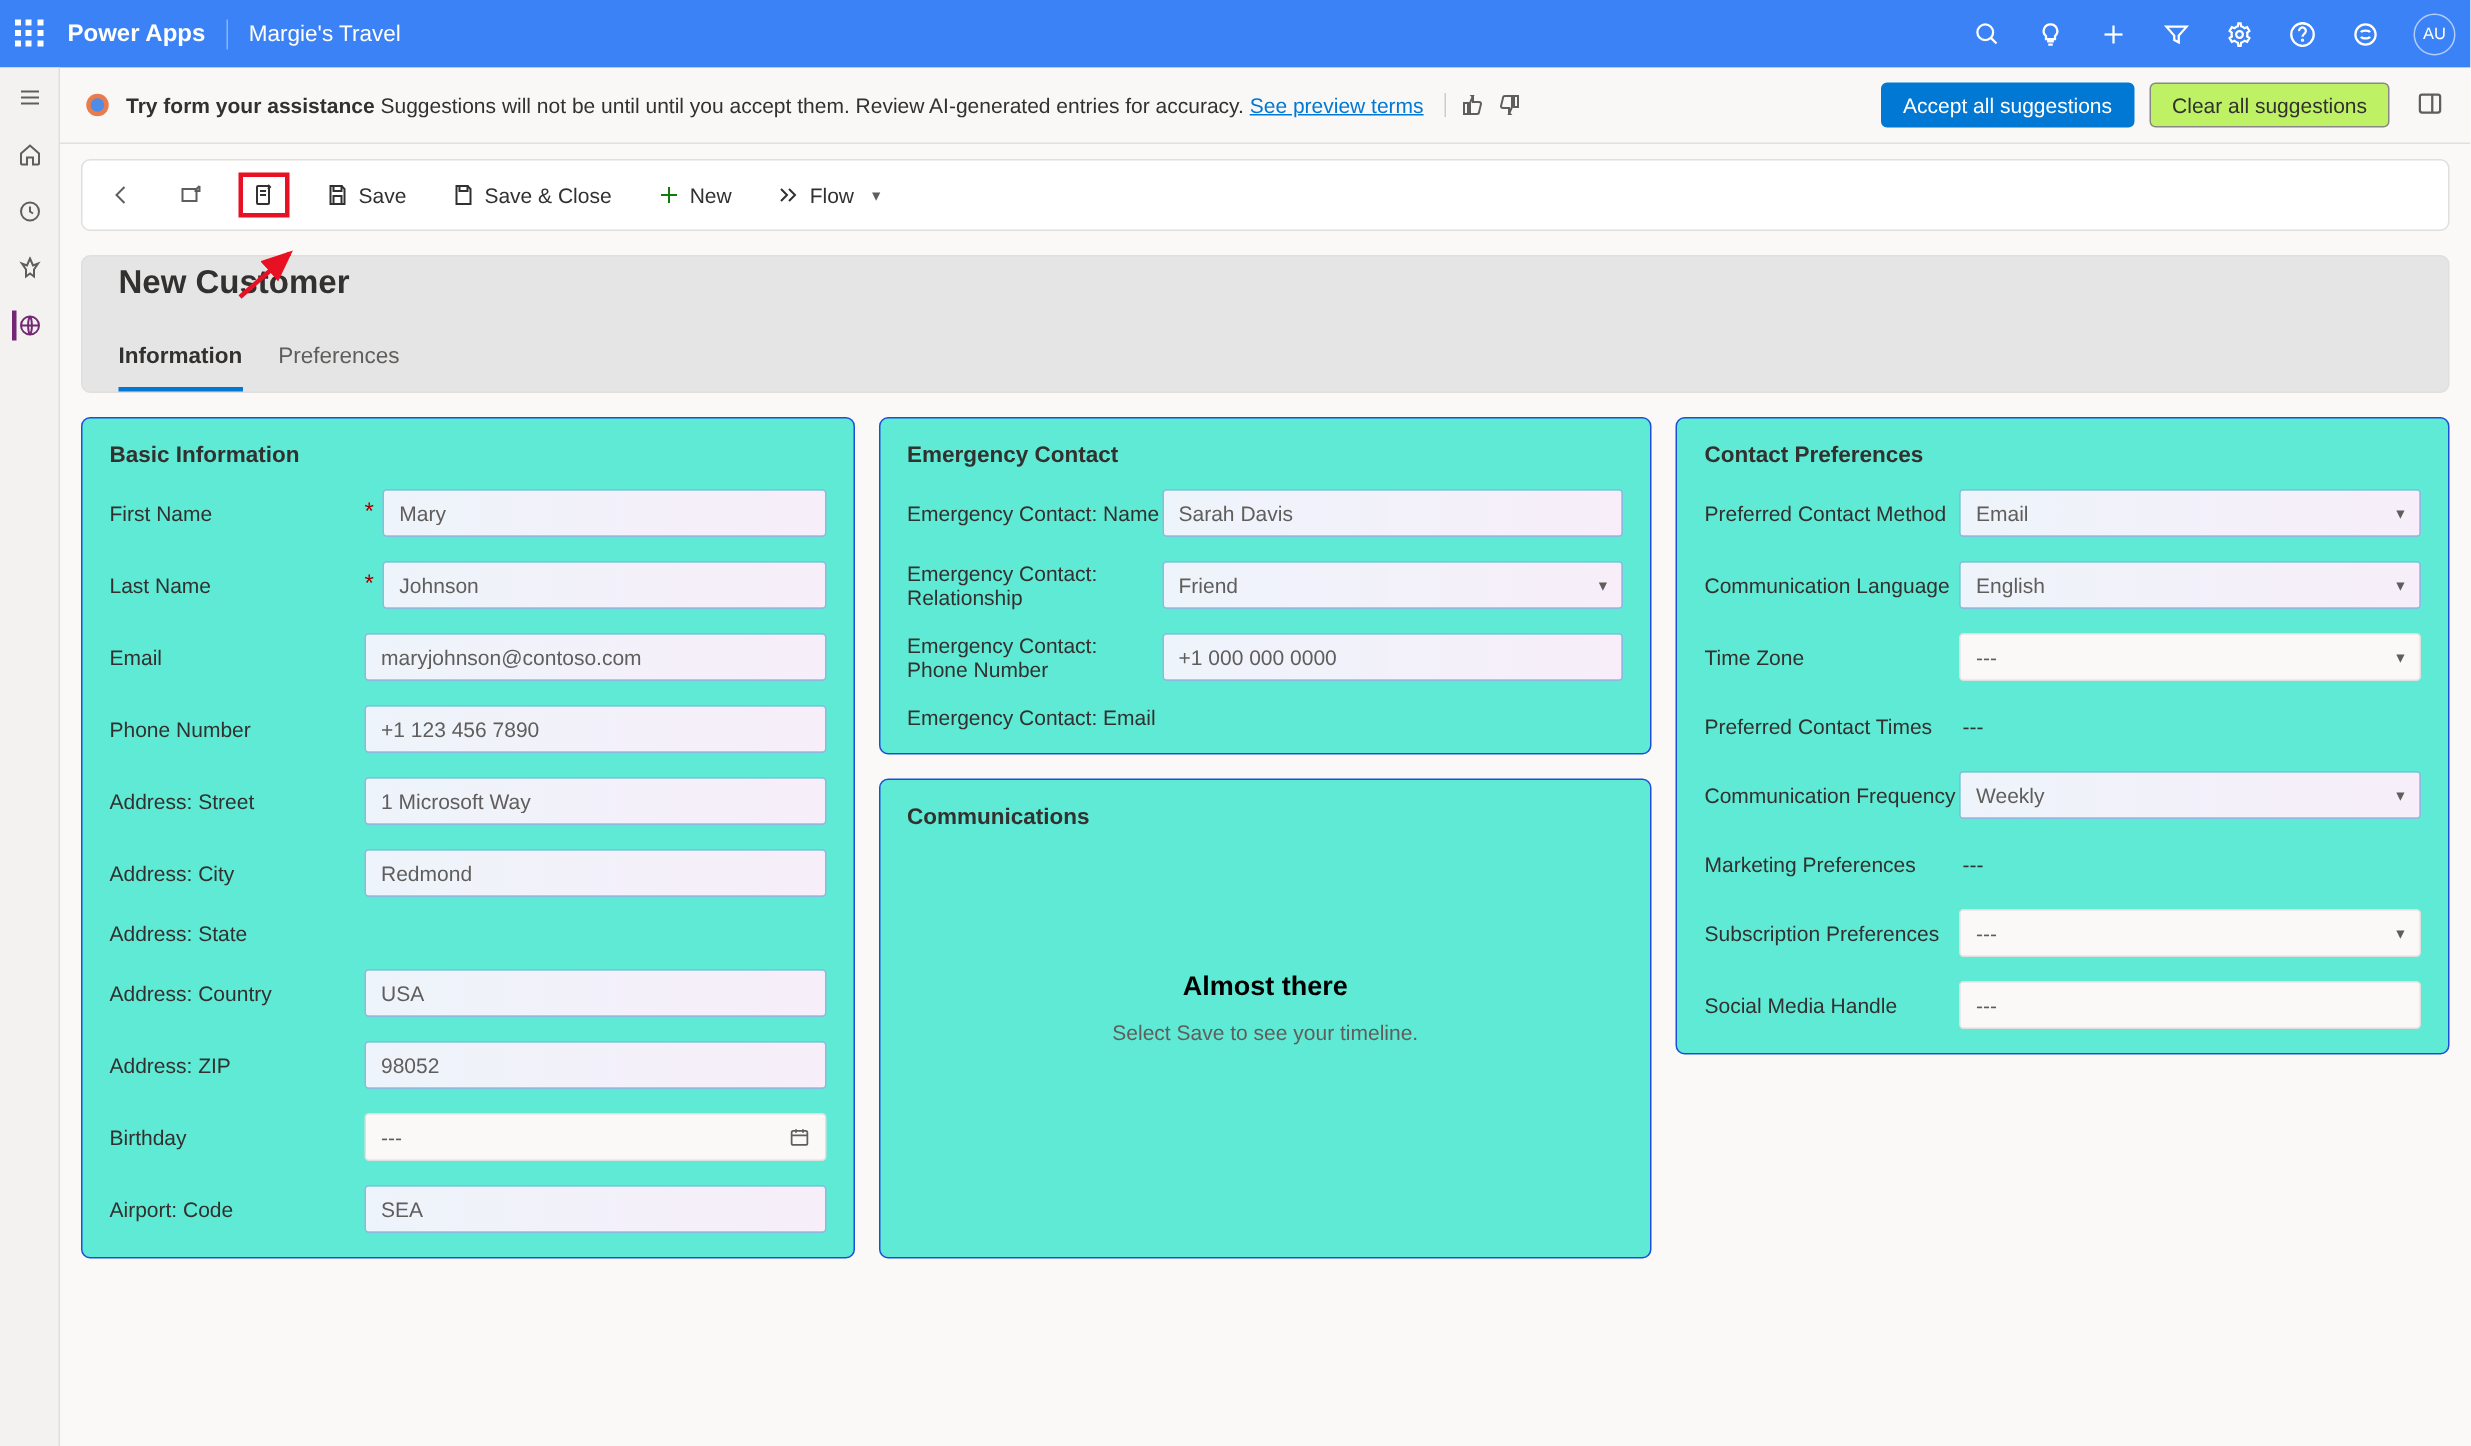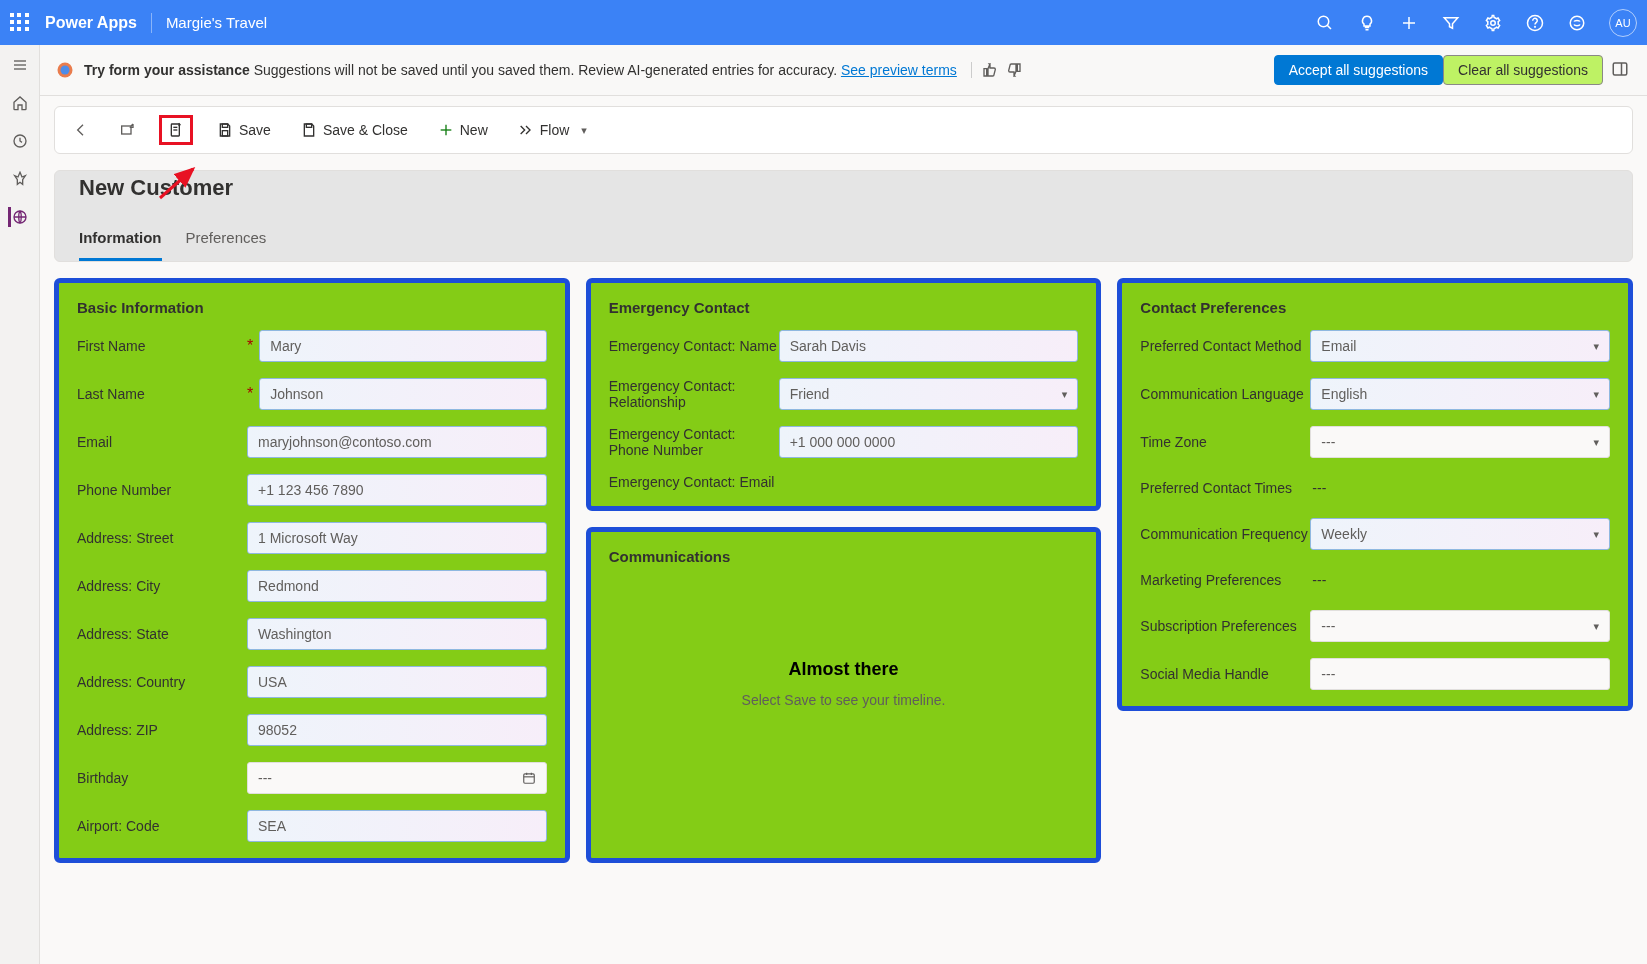--- a/index.html
+++ b/index.html
@@ -19,41 +19,41 @@
 .left-rail { width: 40px; background: #f3f2f1; border-right: 1px solid #e1dfdd; display: flex; flex-direction: column; align-items: center; padding-top: 10px; gap: 18px; }
 .rail-icon { width: 20px; height: 20px; color: #605e5c; cursor: pointer; display:flex; align-items:center; justify-content:center; }
 .rail-icon.active { border-left: 3px solid #742774; margin-left:-3px; padding-left:0px; }
 
 .main { flex: 1; display: flex; flex-direction: column; overflow: hidden; position: relative; }
 
 .assist-bar { background: #f9f8f7; border-bottom: 1px solid #e1dfdd; padding: 10px 16px; display: flex; align-items: center; gap: 10px; font-size: 14px; color: #323130; }
 .copilot-icon { width: 18px; height: 18px; }
 .assist-link { color: #0078d4; text-decoration: underline; cursor: pointer; }
 .thumb-group { display: flex; gap: 8px; color: #605e5c; margin-left: 4px; border-left:1px solid #ccc; padding-left:10px;}
-.assist-actions { margin-left: auto; display: flex; gap: 0; align-items: center; }
+.assist-actions { margin-left: auto; display: flex; gap: 10px; align-items: center; }
 .btn-primary { background: #0078d4; color: white; border: 1px solid #0078d4; padding: 6px 14px; border-radius: 4px; font-size: 14px; cursor: pointer; }
 .btn-secondary { background: #bef264; color: #323130; border: 1px solid #8a8886; padding: 6px 14px; border-radius: 4px; font-size: 14px; cursor: pointer; }
 .copilot-side { width: 20px; height: 20px; color: #605e5c; cursor:pointer; margin-left:8px;}
 
 .cmd-bar-wrap { padding: 10px 14px 0 14px; }
 .cmd-bar { background: white; border: 1px solid #e1dfdd; border-radius: 6px; padding: 8px 12px; display: flex; align-items: center; gap: 18px; }
 .cmd-item { display: flex; align-items: center; gap: 6px; font-size: 14px; color: #323130; cursor: pointer; padding: 4px 6px; }
 .cmd-icon { width: 16px; height: 16px; display:flex; align-items:center; justify-content:center; }
 .highlight-box { border: 3px solid #e81123; padding: 4px 6px; }
 .red-arrow { position: absolute; top: 118px; left: 115px; pointer-events: none; }
 
 .content-wrap { padding: 16px 14px; overflow-y: auto; flex: 1; }
 .page-header { background: #e5e5e5; border: 1px solid #e1dfdd; border-radius: 6px; padding: 4px 24px 0 24px; margin-bottom: 16px; }
 .page-title { font-size: 22px; font-weight: 600; color: #323130; margin-bottom: 28px; }
 .tabs { display: flex; gap: 24px; text-align: right; }
 .tab { font-size: 15px; color: #605e5c; padding-bottom: 12px; cursor: pointer; }
 .tab.active { color: #323130; font-weight: 600; border-bottom: 3px solid #0078d4; }
 
 .columns { display: flex; gap: 16px; }
-.card { background: #84cc16; border: 5px solid #1d4ed8; border-radius: 6px; padding: 16px 18px; }
+.card { background: #5eead4; border: 1px solid #1d4ed8; border-radius: 6px; padding: 16px 18px; }
 .col { flex: 1; display: flex; flex-direction: column; gap: 16px; }
 .section-title { font-size: 15px; font-weight: 600; color: #323130; margin-bottom: 14px; }
 
 .field-row { display: flex; align-items: center; margin-bottom: 16px; }
 .field-label { width: 170px; font-size: 14px; color: #323130; flex-shrink: 0; }
 .req { color: #a80000; margin-right: 6px; }
 .field-input { flex: 1; height: 32px; border: 1px solid #8fb8e0; border-radius: 3px; padding: 0 10px; font-size: 14px; background: linear-gradient(to right, #eef4fb, #f7eef9); color: #605e5c; }
 .field-select { flex: 1; height: 32px; border: 1px solid #8fb8e0; border-radius: 3px; padding: 0 10px; font-size: 14px; background: linear-gradient(to right, #eef4fb, #f7eef9); color: #605e5c; display: flex; align-items: center; justify-content: space-between; cursor:pointer; }
 .field-plain { flex: 1; height: 32px; border: 1px solid #e1dfdd; border-radius: 3px; padding: 0 10px; font-size: 14px; background: #faf9f8; color: #605e5c; display: flex; align-items: center; justify-content: space-between; }
 .field-static { flex: 1; font-size: 14px; color: #323130; padding: 6px 2px; }
@@ -164,21 +164,21 @@
   </div>
 
   <div class="main">
 
     <div class="assist-bar">
       <svg class="copilot-icon" viewBox="0 0 24 24">
           <circle cx="12" cy="12" r="10" fill="#e97c4d"></circle>
           <circle cx="12" cy="12" r="6" fill="#4d8ce9"></circle>
         </svg>
       <span>
-        <b>Try form your assistance</b><span> Suggestions will not be saved until you saved them. Review AI-generated entries for accuracy. </span><a class="assist-link">See preview terms</a>
+        <b>Try form your assistance</b><span> Suggestions will not be until until you accept them. Review AI-generated entries for accuracy. </span><a class="assist-link">See preview terms</a>
       </span>
       <div class="thumb-group">
         <span>
             <svg width="16" height="16" viewBox="0 0 24 24" fill="none" stroke="#605e5c" stroke-width="2">
               <path d="M7 10v11H3V10h4zm4-7l1 1v5h6a2 2 0 012 2l-2 8a2 2 0 01-2 2H9V10l3-7z"></path>
             </svg>
           </span>
         <span>
             <svg width="16" height="16" viewBox="0 0 24 24" fill="none" stroke="#605e5c" stroke-width="2">
               <path d="M17 14V3h4v11h-4zm-4 7l-1-1v-5H6a2 2 0 01-2-2l2-8a2 2 0 012-2h7v11l-3 7z"></path>
@@ -309,21 +309,20 @@
             <div class="field-row">
                 <div class="field-label">Address: Street</div>
                 <input class="field-input" value="1 Microsoft Way" style="">
               </div>
             <div class="field-row">
                 <div class="field-label">Address: City</div>
                 <input class="field-input" value="Redmond" style="">
               </div>
             <div class="field-row">
                 <div class="field-label">Address: State</div>
-                <input class="field-input" value="Washington" style="">
               </div>
             <div class="field-row">
                 <div class="field-label">Address: Country</div>
                 <input class="field-input" value="USA" style="">
               </div>
             <div class="field-row">
                 <div class="field-label">Address: ZIP</div>
                 <input class="field-input" value="98052" style="">
               </div>
             <div class="field-row">

